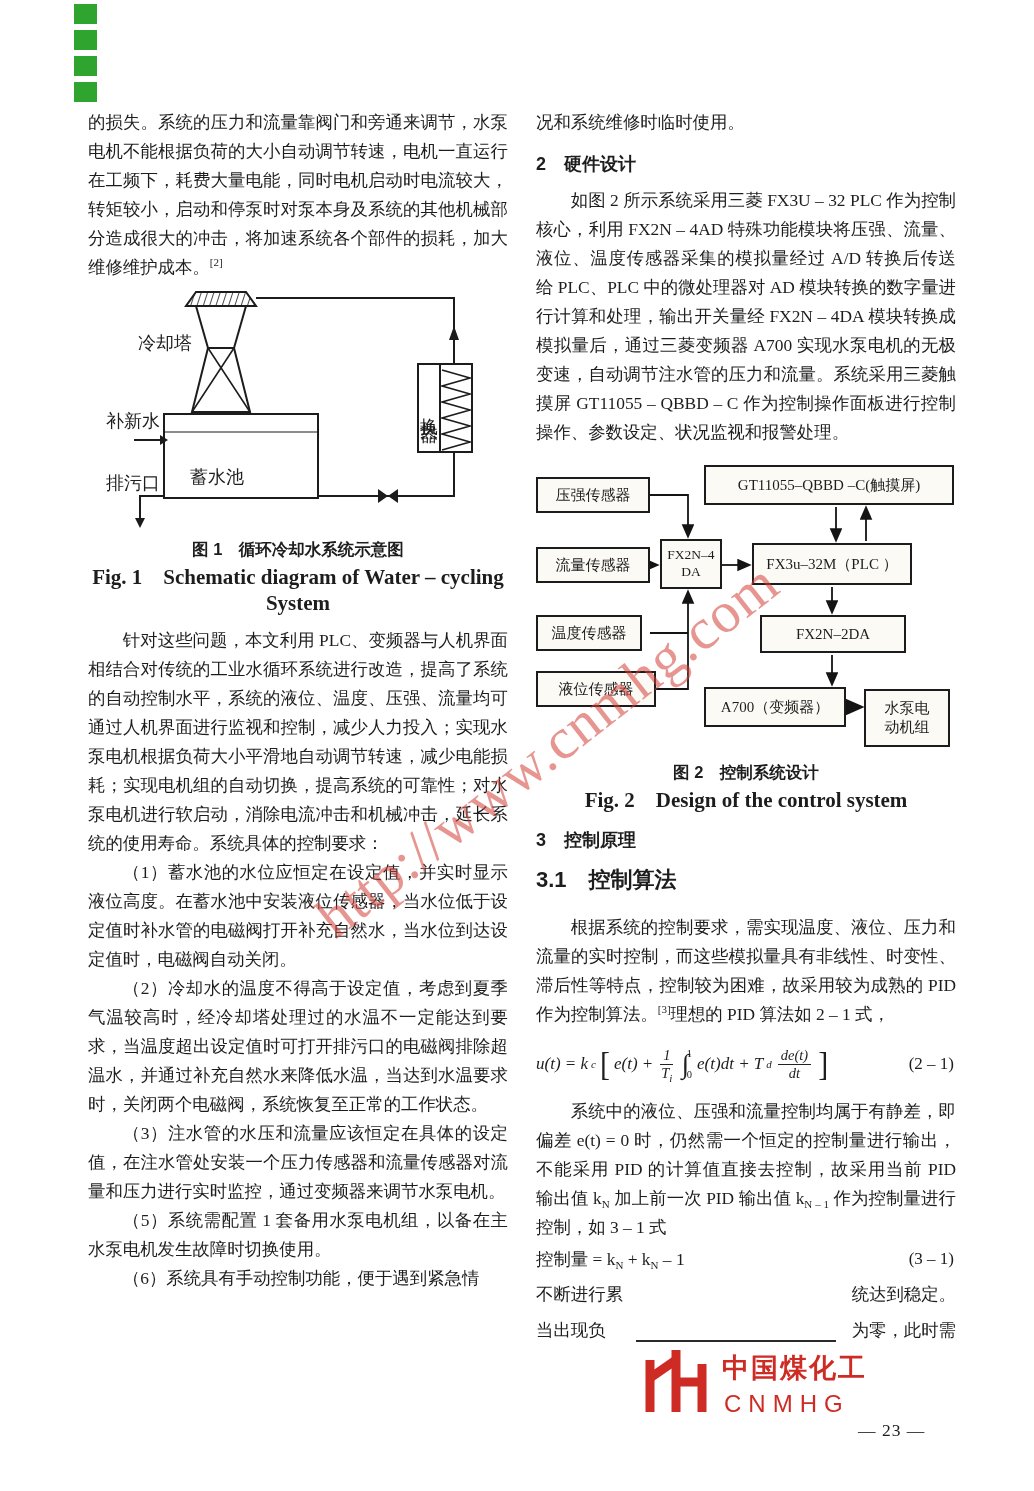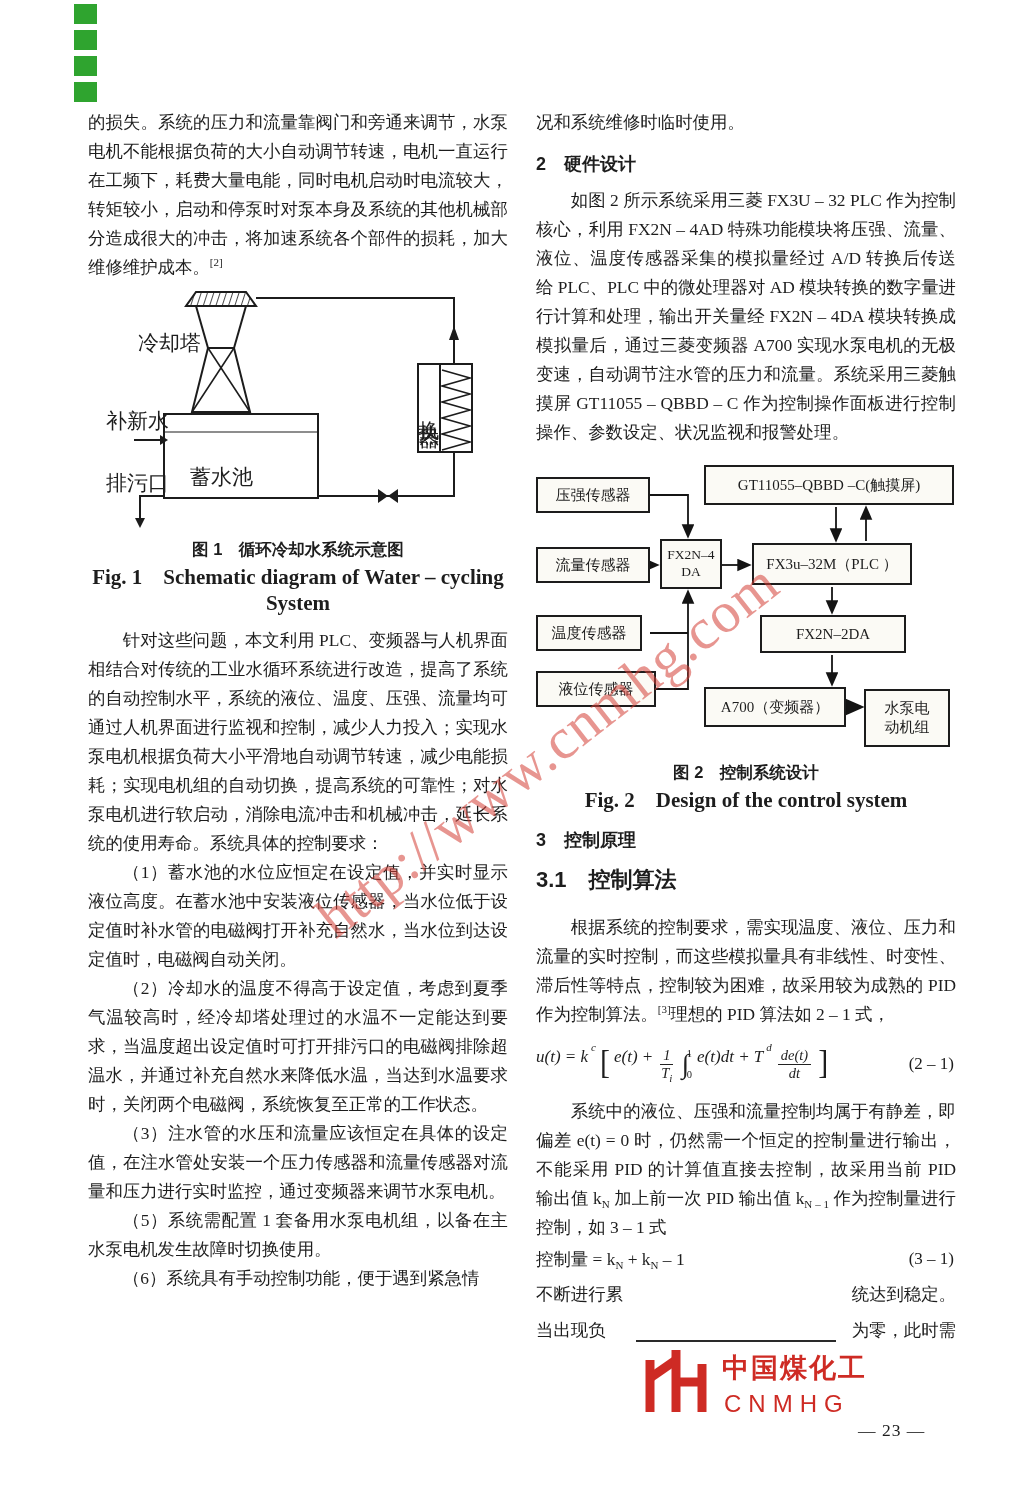--- a/index.html
+++ b/index.html
@@ -16,32 +16,32 @@
   p.body{font-size:17.4px;line-height:29px;text-align:justify;margin:0;}
   p.indent{text-indent:2em;}
   sup.ref{font-size:11px;vertical-align:super;line-height:0;}
   .sec-head{font-size:18px;font-weight:bold;font-family:"Liberation Sans","DejaVu Sans",sans-serif;margin:15px 0 10px;}
   .sub-head{font-size:22px;font-weight:bold;font-family:"Liberation Sans","DejaVu Sans",sans-serif;margin:13px 0 18px;}
   .cap-cn{font-size:16.5px;font-weight:bold;font-family:"Liberation Sans","DejaVu Sans",sans-serif;text-align:center;line-height:30px;margin-top:4px;}
   .cap-en{font-size:21px;font-weight:bold;text-align:center;line-height:26px;margin-bottom:10px;}
   
   .fig1{position:relative;width:420px;height:240px;margin:8px 0 2px;}
   .fig1 svg{position:absolute;left:0;top:0;}
-  .flabel{position:absolute;font-size:21px;line-height:18px;background:transparent;}
+  .flabel{position:absolute;font-size:18px;line-height:18px;background:transparent;}
   .flabel.vert{writing-mode:vertical-rl;letter-spacing:4px;height:84px;text-align:center;}
   
   .fig2{position:relative;width:420px;height:288px;margin:18px 0 2px;}
   .fig2 svg{position:absolute;left:0;top:0;}
   .b{position:absolute;box-sizing:border-box;border:2px solid #1c1c1c;background:#fbfaf5;
      display:flex;flex-direction:column;align-items:center;justify-content:center;
      text-align:center;font-size:15px;line-height:1.25;padding:1px 2px;}
   .b .bl{display:block;}
   
   .eq{position:relative;display:flex;align-items:center;min-height:50px;margin:10px 0 8px;padding-right:64px;font-size:17px;}
-  .eq-body{display:inline-flex;font-style:italic;gap:3px;flex-wrap:nowrap;}
+  .eq-body{display:inline-flex;align-items:center;font-style:italic;gap:3px;flex-wrap:nowrap;}
   .eq-label{position:absolute;right:2px;top:50%;transform:translateY(-50%);font-style:normal;font-size:17px;}
   .frac{display:inline-flex;flex-direction:column;align-items:center;margin:0 3px;font-size:14.5px;line-height:1.15;}
   .fnum{border-bottom:1.3px solid #222;padding:0 3px;}
   .fden{padding:0 2px;}
   .bigbr{font-size:30px;font-style:normal;line-height:1;display:inline-block;transform:scaleY(1.12);margin:0 1px;}
   .intwrap{display:inline-flex;align-items:center;margin:0 1px;}
   .intsym{font-size:27px;font-style:normal;line-height:1;}
   .intlims{display:inline-flex;flex-direction:column;justify-content:space-between;height:32px;font-size:10.5px;font-style:normal;margin-left:-2px;margin-right:1px;}
   sub.s{font-size:11px;line-height:0;}
   .eq2{position:relative;font-size:17.4px;line-height:30px;margin:2px 0;padding-right:64px;}

